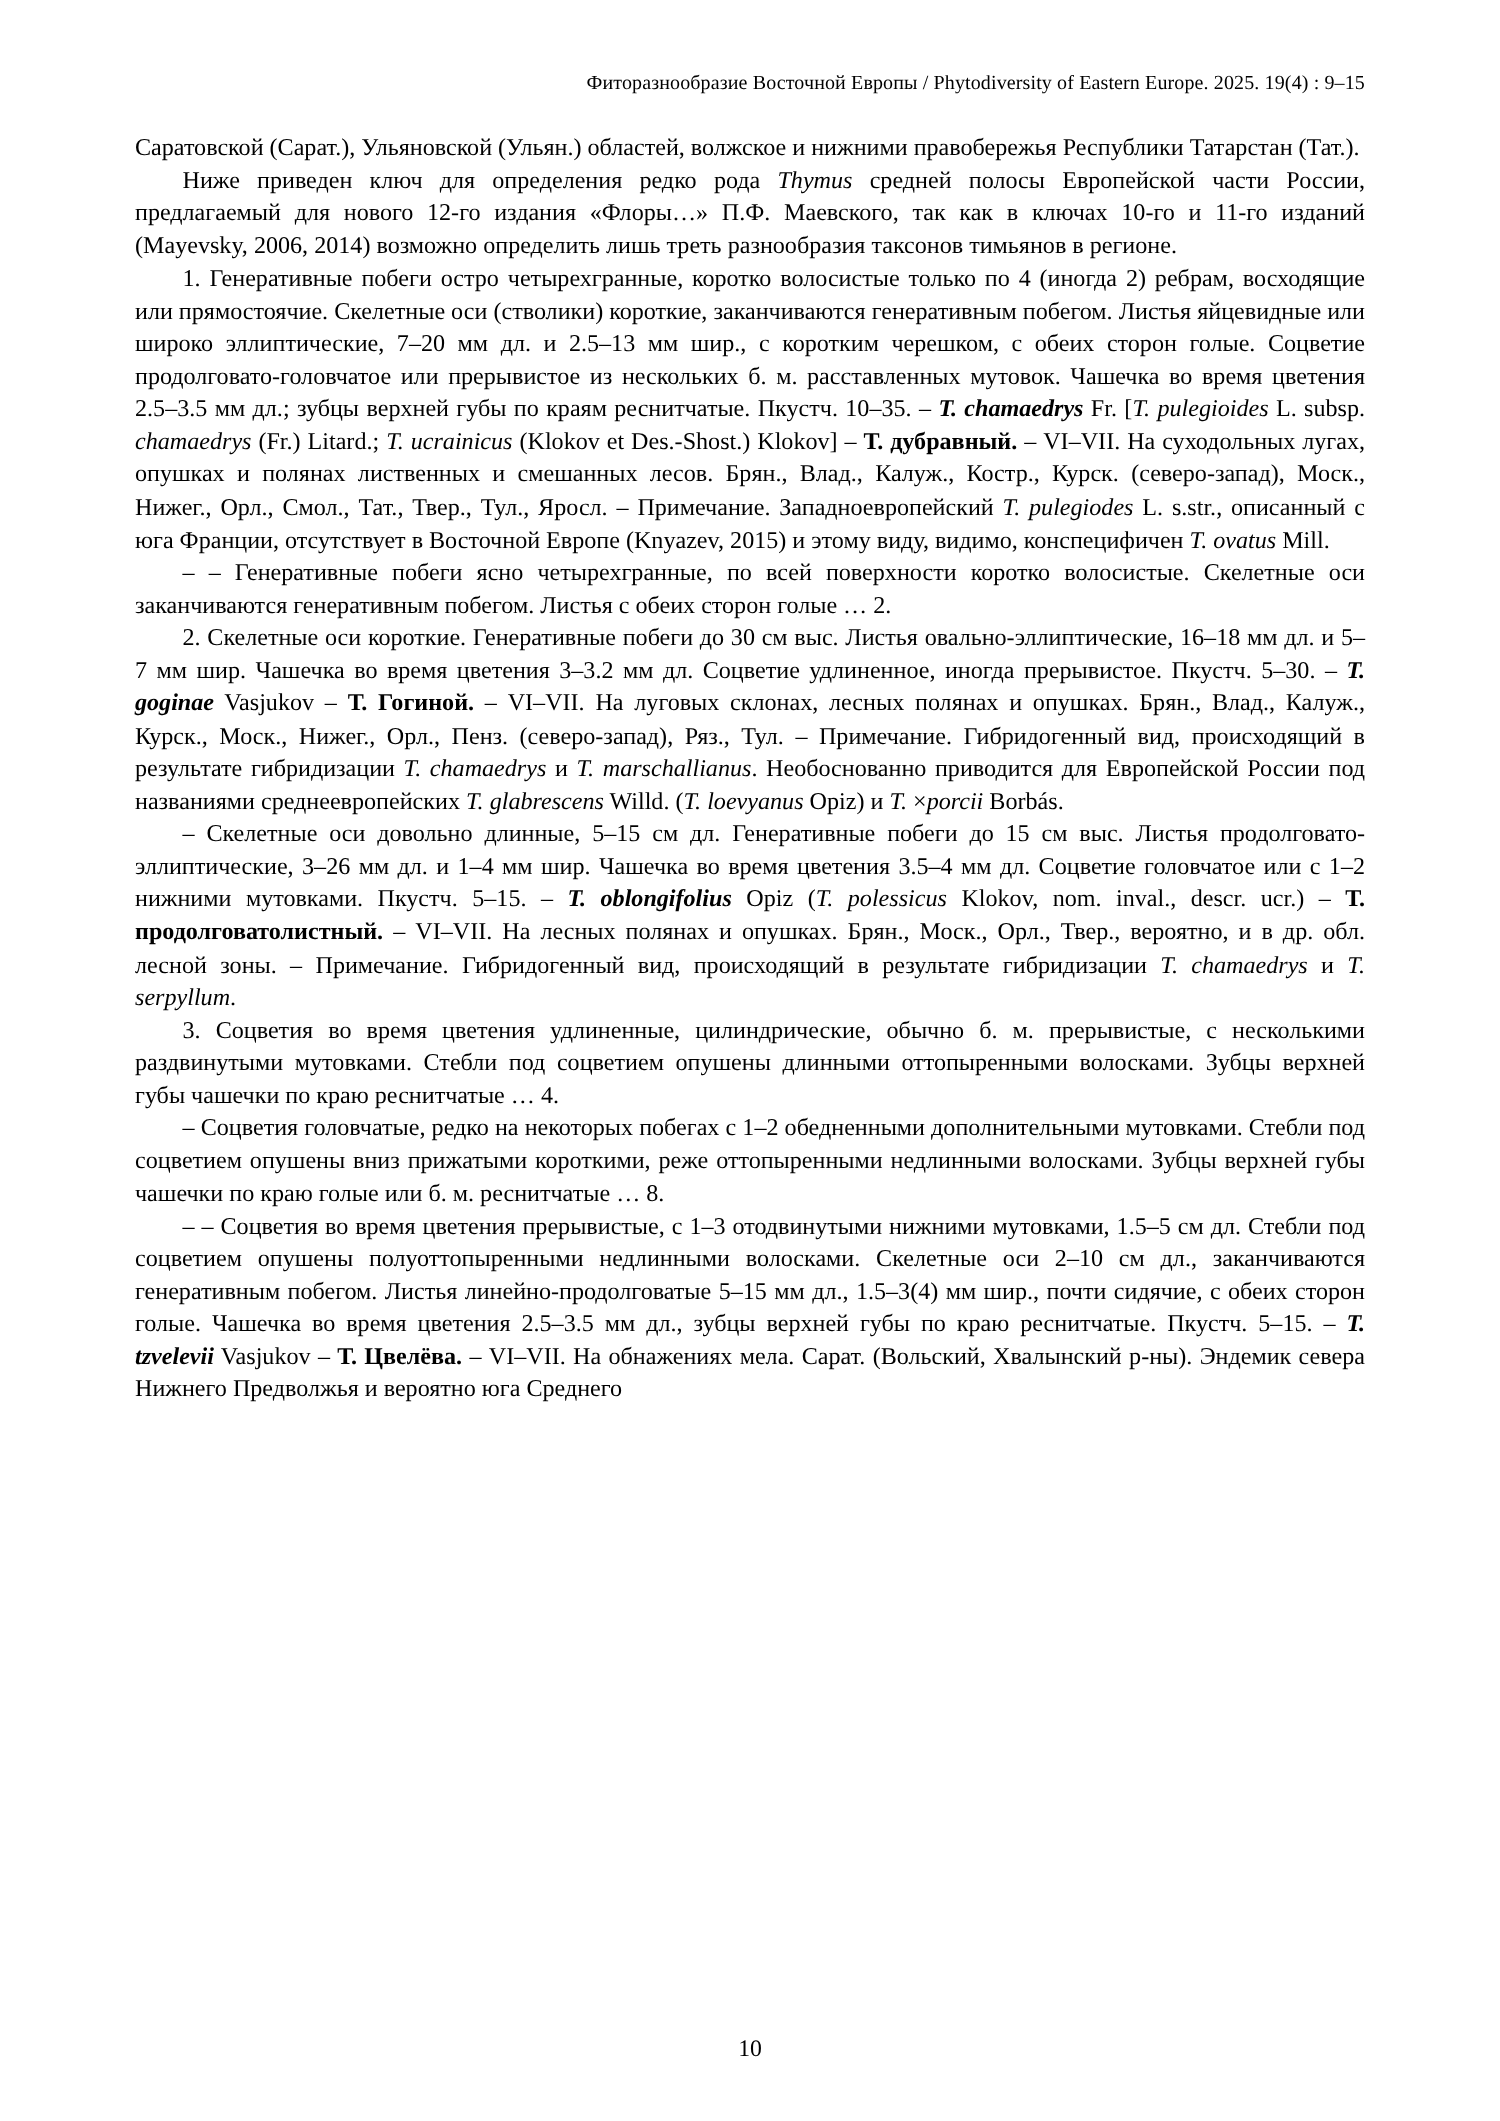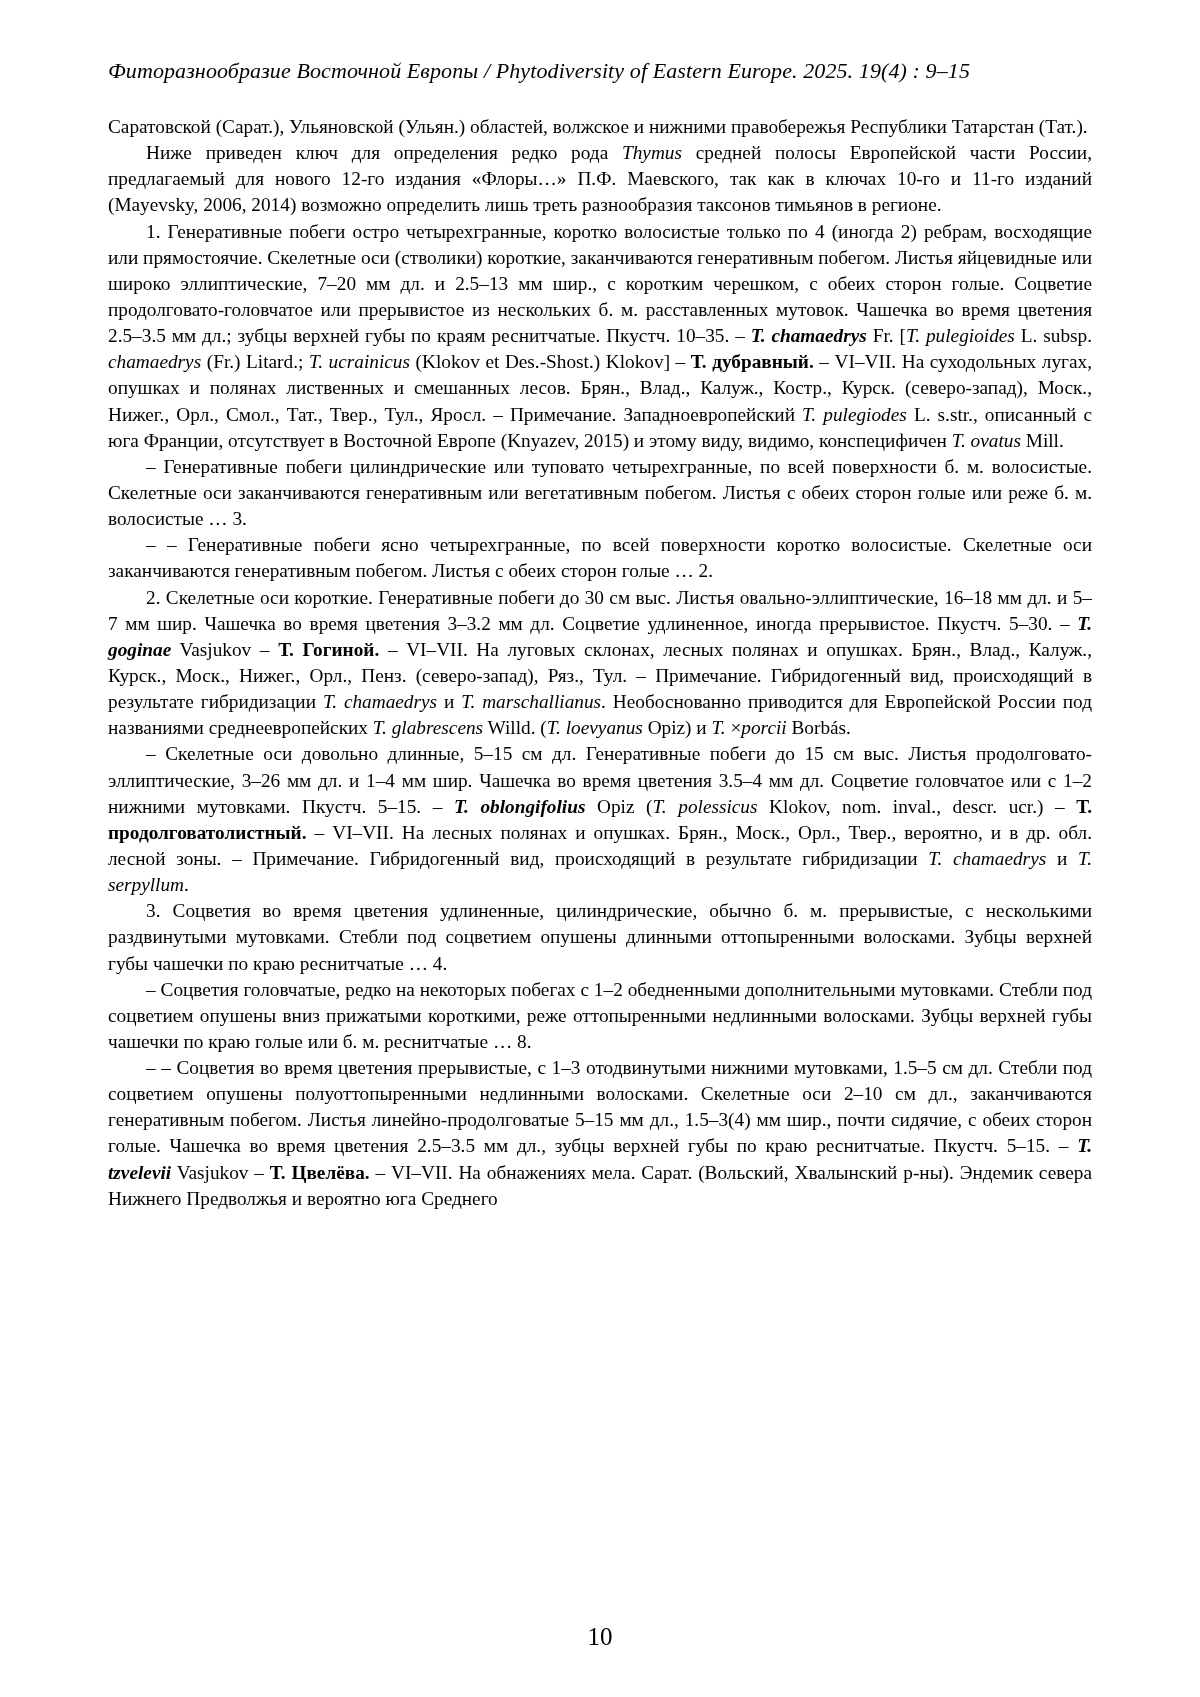--- a/index.html
+++ b/index.html
@@ -14,23 +14,22 @@
     color: #000000;
   }
   .page {
     position: relative;
     width: 1200px;
     height: 1697px;
     box-sizing: border-box;
     padding: 58px 108px 40px 108px;
   }
   .running-head {
-    font-style: italic;
-    font-size: 22px;
-    text-align: left;
+    font-size: 16px;
+    text-align: right;
     margin-bottom: 30px;
     letter-spacing: 0.1px;
   }
   .body-text {
     font-size: 19.3px;
     line-height: 1.355;
     text-align: justify;
     text-justify: inter-word;
   }
   .body-text p {
@@ -50,40 +49,39 @@
   }
   .it { font-style: italic; }
   .bd { font-weight: bold; }
   .bdit { font-weight: bold; font-style: italic; }
   .page-number {
     position: absolute;
     bottom: 46px;
     left: 0;
     width: 1200px;
     text-align: center;
-    font-size: 25px;
+    font-size: 19px;
   }
 </style>
 </head>
 <body>
 
 <div class="page">
 
   <div class="running-head">Фиторазнообразие Восточной Европы / Phytodiversity of Eastern Europe. 2025. 19(4) : 9–15</div>
 
   <div class="body-text">
     <div id="paras-before">
         <p class="noindent"><span>Саратовской (Сарат.), Ульяновской (Ульян.) областей, волжское и нижними правобережья Республики Татарстан (Тат.).</span></p>
         <p class="indent"><span>Ниже приведен ключ для определения редко рода </span><span class="it">Thymus</span><span> средней полосы Европейской части России, предлагаемый для нового 12-го издания «Флоры…» П.Ф. Маевского, так как в ключах 10-го и 11-го изданий (Mayevsky, 2006, 2014) возможно определить лишь треть разнообразия таксонов тимьянов в регионе.</span></p>
       </div>
 
 
     <div id="paras-after">
         <p class="indent"><span>1. Генеративные побеги остро четырехгранные, коротко волосистые только по 4 (иногда 2) ребрам, восходящие или прямостоячие. Скелетные оси (стволики) короткие, заканчиваются генеративным побегом. Листья яйцевидные или широко эллиптические, 7–20 мм дл. и 2.5–13 мм шир., с коротким черешком, с обеих сторон голые. Соцветие продолговато-головчатое или прерывистое из нескольких б. м. расставленных мутовок. Чашечка во время цветения 2.5–3.5 мм дл.; зубцы верхней губы по краям реснитчатые. Пкустч. 10–35. – </span><span class="bdit">T. chamaedrys</span><span> Fr. [</span><span class="it">T. pulegioides</span><span> L. subsp. </span><span class="it">chamaedrys</span><span> (Fr.) Litard.; </span><span class="it">T. ucrainicus</span><span> (Klokov et Des.-Shost.) Klokov] – </span><span class="bd">Т. дубравный.</span><span> – VI–VII. На суходольных лугах, опушках и полянах лиственных и смешанных лесов. Брян., Влад., Калуж., Костр., Курск. (северо-запад), Моск., Нижег., Орл., Смол., Тат., Твер., Тул., Яросл. – Примечание. Западноевропейский </span><span class="it">T. pulegiodes</span><span> L. s.str., описанный с юга Франции, отсутствует в Восточной Европе (Knyazev, 2015) и этому виду, видимо, конспецифичен </span><span class="it">T. ovatus</span><span> Mill.</span></p>
-        <p class="indent"><span>– Генеративные побеги цилиндрические или туповато четырехгранные, по всей поверхности б. м. волосистые. Скелетные оси заканчиваются генеративным или вегетативным побегом. Листья с обеих сторон голые или реже б. м. волосистые … 3.</span></p>
         <p class="indent"><span>– – Генеративные побеги ясно четырехгранные, по всей поверхности коротко волосистые. Скелетные оси заканчиваются генеративным побегом. Листья с обеих сторон голые … 2.</span></p>
         <p class="indent"><span>2. Скелетные оси короткие. Генеративные побеги до 30 см выс. Листья овально-эллиптические, 16–18 мм дл. и 5–7 мм шир. Чашечка во время цветения 3–3.2 мм дл. Соцветие удлиненное, иногда прерывистое. Пкустч. 5–30. – </span><span class="bdit">T. goginae</span><span> Vasjukov – </span><span class="bd">Т. Гогиной.</span><span> – VI–VII. На луговых склонах, лесных полянах и опушках. Брян., Влад., Калуж., Курск., Моск., Нижег., Орл., Пенз. (северо-запад), Ряз., Тул. – Примечание. Гибридогенный вид, происходящий в результате гибридизации </span><span class="it">T. chamaedrys</span><span> и </span><span class="it">T. marschallianus</span><span>. Необоснованно приводится для Европейской России под названиями среднеевропейских </span><span class="it">T. glabrescens</span><span> Willd. (</span><span class="it">T. loevyanus</span><span> Opiz) и </span><span class="it">T. </span><span>×</span><span class="it">porcii</span><span> Borbás.</span></p>
         <p class="indent"><span>– Скелетные оси довольно длинные, 5–15 см дл. Генеративные побеги до 15 см выс. Листья продолговато-эллиптические, 3–26 мм дл. и 1–4 мм шир. Чашечка во время цветения 3.5–4 мм дл. Соцветие головчатое или с 1–2 нижними мутовками. Пкустч. 5–15. – </span><span class="bdit">T. oblongifolius</span><span> Opiz (</span><span class="it">T. polessicus</span><span> Klokov, nom. inval., descr. ucr.) – </span><span class="bd">Т. продолговатолистный.</span><span> – VI–VII. На лесных полянах и опушках. Брян., Моск., Орл., Твер., вероятно, и в др. обл. лесной зоны. – Примечание. Гибридогенный вид, происходящий в результате гибридизации </span><span class="it">T. chamaedrys</span><span> и </span><span class="it">T. serpyllum</span><span>.</span></p>
         <p class="indent"><span>3. Соцветия во время цветения удлиненные, цилиндрические, обычно б. м. прерывистые, с несколькими раздвинутыми мутовками. Стебли под соцветием опушены длинными оттопыренными волосками. Зубцы верхней губы чашечки по краю реснитчатые … 4.</span></p>
         <p class="indent"><span>– Соцветия головчатые, редко на некоторых побегах с 1–2 обедненными дополнительными мутовками. Стебли под соцветием опушены вниз прижатыми короткими, реже оттопыренными недлинными волосками. Зубцы верхней губы чашечки по краю голые или б. м. реснитчатые … 8.</span></p>
         <p class="indent"><span>– – Соцветия во время цветения прерывистые, с 1–3 отодвинутыми нижними мутовками, 1.5–5 см дл. Стебли под соцветием опушены полуоттопыренными недлинными волосками. Скелетные оси 2–10 см дл., заканчиваются генеративным побегом. Листья линейно-продолговатые 5–15 мм дл., 1.5–3(4) мм шир., почти сидячие, с обеих сторон голые. Чашечка во время цветения 2.5–3.5 мм дл., зубцы верхней губы по краю реснитчатые. Пкустч. 5–15. – </span><span class="bdit">T. tzvelevii</span><span> Vasjukov – </span><span class="bd">Т. Цвелёва.</span><span> – VI–VII. На обнажениях мела. Сарат. (Вольский, Хвалынский р-ны). Эндемик севера Нижнего Предволжья и вероятно юга Среднего</span></p>
       </div>
   </div>
 
   <div class="page-number">10</div>

